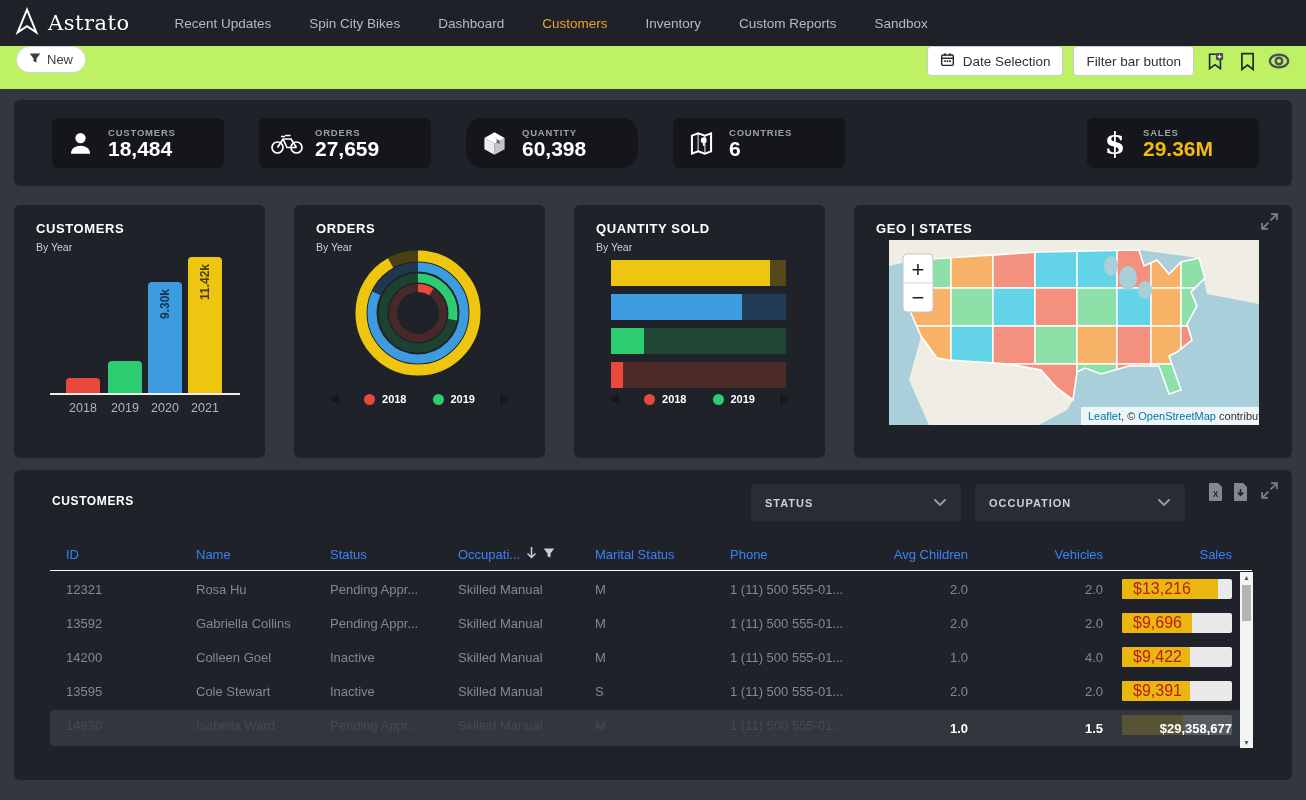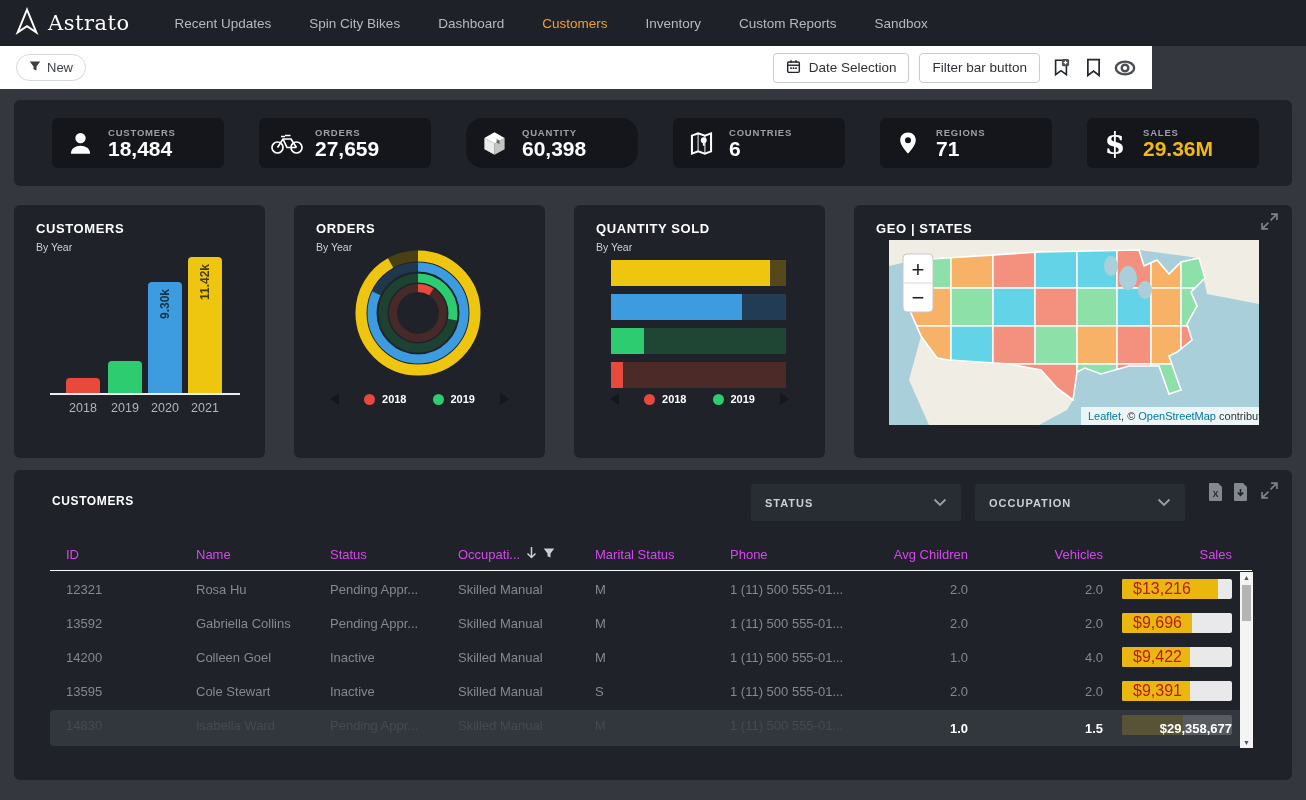--- a/index.html
+++ b/index.html
@@ -4,21 +4,21 @@
 <style>
 *{margin:0;padding:0;box-sizing:border-box}
 html,body{width:1306px;height:800px;overflow:hidden;background:#34373e;font-family:"Liberation Sans","DejaVu Sans",sans-serif}
 
 #navbar{position:absolute;left:0;top:0;width:1306px;height:46px;background:#1e2127;display:flex;align-items:center;padding:0 14px;z-index:5}
 #brand{display:flex;align-items:center;gap:8px;margin-right:26px}
 #brand-name{font-family:"DejaVu Serif","Liberation Serif",serif;font-size:21px;color:#fff;letter-spacing:.5px}
 .nav-item{color:#b6bac0;font-size:13.5px;padding:0 10px;margin:0 9px;cursor:pointer;white-space:nowrap}
 .nav-item.active{color:#f0a132}
 
-#toolbar{position:absolute;left:0;top:46px;width:1152px;height:43px;background:#ffffff;display:flex;align-items:center;padding:0 16px;z-index:5}
+#toolbar{position:absolute;left:0;top:46px;width:1306px;height:43px;background:#bef264;display:flex;align-items:flex-start;padding:0 16px;z-index:5}
 .pill{display:flex;align-items:center;gap:6px;border:1px solid #d4d8de;border-radius:14px;height:27px;padding:0 12px;color:#3a3f46;font-size:13px;background:#fff}
 #toolbar-right{margin-left:auto;display:flex;align-items:center;gap:10px}
 .tb-btn{display:flex;align-items:center;gap:8px;border:1px solid #c7ccd3;border-radius:4px;height:30px;padding:0 12px;color:#2e3238;font-size:13.5px;background:#fff;cursor:pointer}
 .tb-icon{width:22px;height:22px;display:flex;align-items:center;justify-content:center;cursor:pointer}
 
 .panel{position:absolute;background:#1f2229;border-radius:6px}
 .panel-title{position:absolute;left:22px;top:16px;color:#fff;font-size:13px;font-weight:bold;letter-spacing:.6px}
 .panel-sub{position:absolute;left:22px;top:36px;color:#cfd1d5;font-size:10.5px}
 
 #kpi-panel{left:14px;top:100px;width:1278px;height:86px}
@@ -45,21 +45,21 @@
 .hbar-fill{position:absolute;left:0;top:0;bottom:0}
 
 #geo-map{position:absolute;left:35px;top:35px;width:370px;height:185px}
 .expand-ic{position:absolute;cursor:pointer}
 
 #table-panel{left:14px;top:470px;width:1278px;height:310px}
 .dd{position:absolute;top:14px;width:210px;height:37px;background:#282c33;border-radius:3px;display:flex;align-items:center;padding:0 14px;cursor:pointer}
 .dd-label{color:#ccd0d6;font-size:11px;font-weight:bold;letter-spacing:1px}
 .dd svg{margin-left:auto}
 .tgrid{display:grid;grid-template-columns:130px 134px 128px 137px 135px 138px 100px 135px 129px;align-items:center;padding-left:16px}
-#thead{position:absolute;left:36px;top:68px;width:1202px;height:33px;border-bottom:1px solid #fdfdfd;color:#d946ef;font-size:13px}
+#thead{position:absolute;left:36px;top:68px;width:1202px;height:33px;border-bottom:1px solid #fdfdfd;color:#3b82f6;font-size:13px}
 .hcell{display:flex;align-items:center;gap:6px}
 .num{text-align:right;justify-content:flex-end}
 .trow{position:absolute;left:36px;width:1202px;height:34px;color:#84888f;font-size:13px;cursor:pointer}
 .trow.faded{opacity:.22}
 .sbar{width:110px;height:20px;background:#e9e9e9;border-radius:2px;margin-left:auto;position:relative;overflow:hidden}
 .sbar-fill{position:absolute;left:0;top:0;bottom:0;background:#e9b70e}
 .sbar-txt{position:absolute;left:11px;top:50%;transform:translateY(-50%);font-size:16px;color:#b91c1c}
 #totals{position:absolute;left:36px;top:240px;width:1202px;height:36px;background:rgba(170,176,186,.14);border-radius:4px;color:#fff;font-size:13px;font-weight:bold}
 .vscroll{position:absolute;left:1226px;top:102px;width:13px;height:176px;background:#f4f4f4}
 .vthumb{position:absolute;left:2px;top:13px;width:9px;height:36px;background:#b4b4b4}
@@ -187,31 +187,20 @@
         <svg viewBox="0 0 24 24" width="27" height="27">
           <path d="M3.5 5 L9 3 L15 5 L20.5 3 V19 L15 21 L9 19 L3.5 21 Z" fill="none" stroke="#fff" stroke-width="1.8"></path>
           <path d="M9 3 V19 M15 5 V21" stroke="#fff" stroke-width="1.2" opacity=".7"></path>
           <circle cx="14" cy="9" r="2.6" fill="#fff"></circle>
           <path d="M14 9 V14" stroke="#fff" stroke-width="1.6"></path>
         </svg>
       </div>
       <div>
         <div class="kpi-label">COUNTRIES</div>
         <div class="kpi-value">6</div>
-      </div>
-    </div>
-    <div class="kpi-card" style="left: 866px;">
-      <div class="kpi-ic">
-        <svg viewBox="0 0 24 24" width="24" height="24">
-          <path fill-rule="evenodd" fill="#fff" d="M12 1.5 C7.4 1.5 4.2 4.9 4.2 9.2 C4.2 14.8 12 22.5 12 22.5 C12 22.5 19.8 14.8 19.8 9.2 C19.8 4.9 16.6 1.5 12 1.5 Z M12 12.2 a3 3 0 1 1 0-6 a3 3 0 0 1 0 6 Z"></path>
-        </svg>
-      </div>
-      <div>
-        <div class="kpi-label">REGIONS</div>
-        <div class="kpi-value">71</div>
       </div>
     </div>
     <div class="kpi-card" style="left: 1073px;">
       <div class="kpi-ic">
         <span class="dollar-glyph">$</span>
       </div>
       <div>
         <div class="kpi-label">SALES</div>
         <div class="kpi-value" style="color: rgb(242, 186, 16);">29.36M</div>
       </div>

